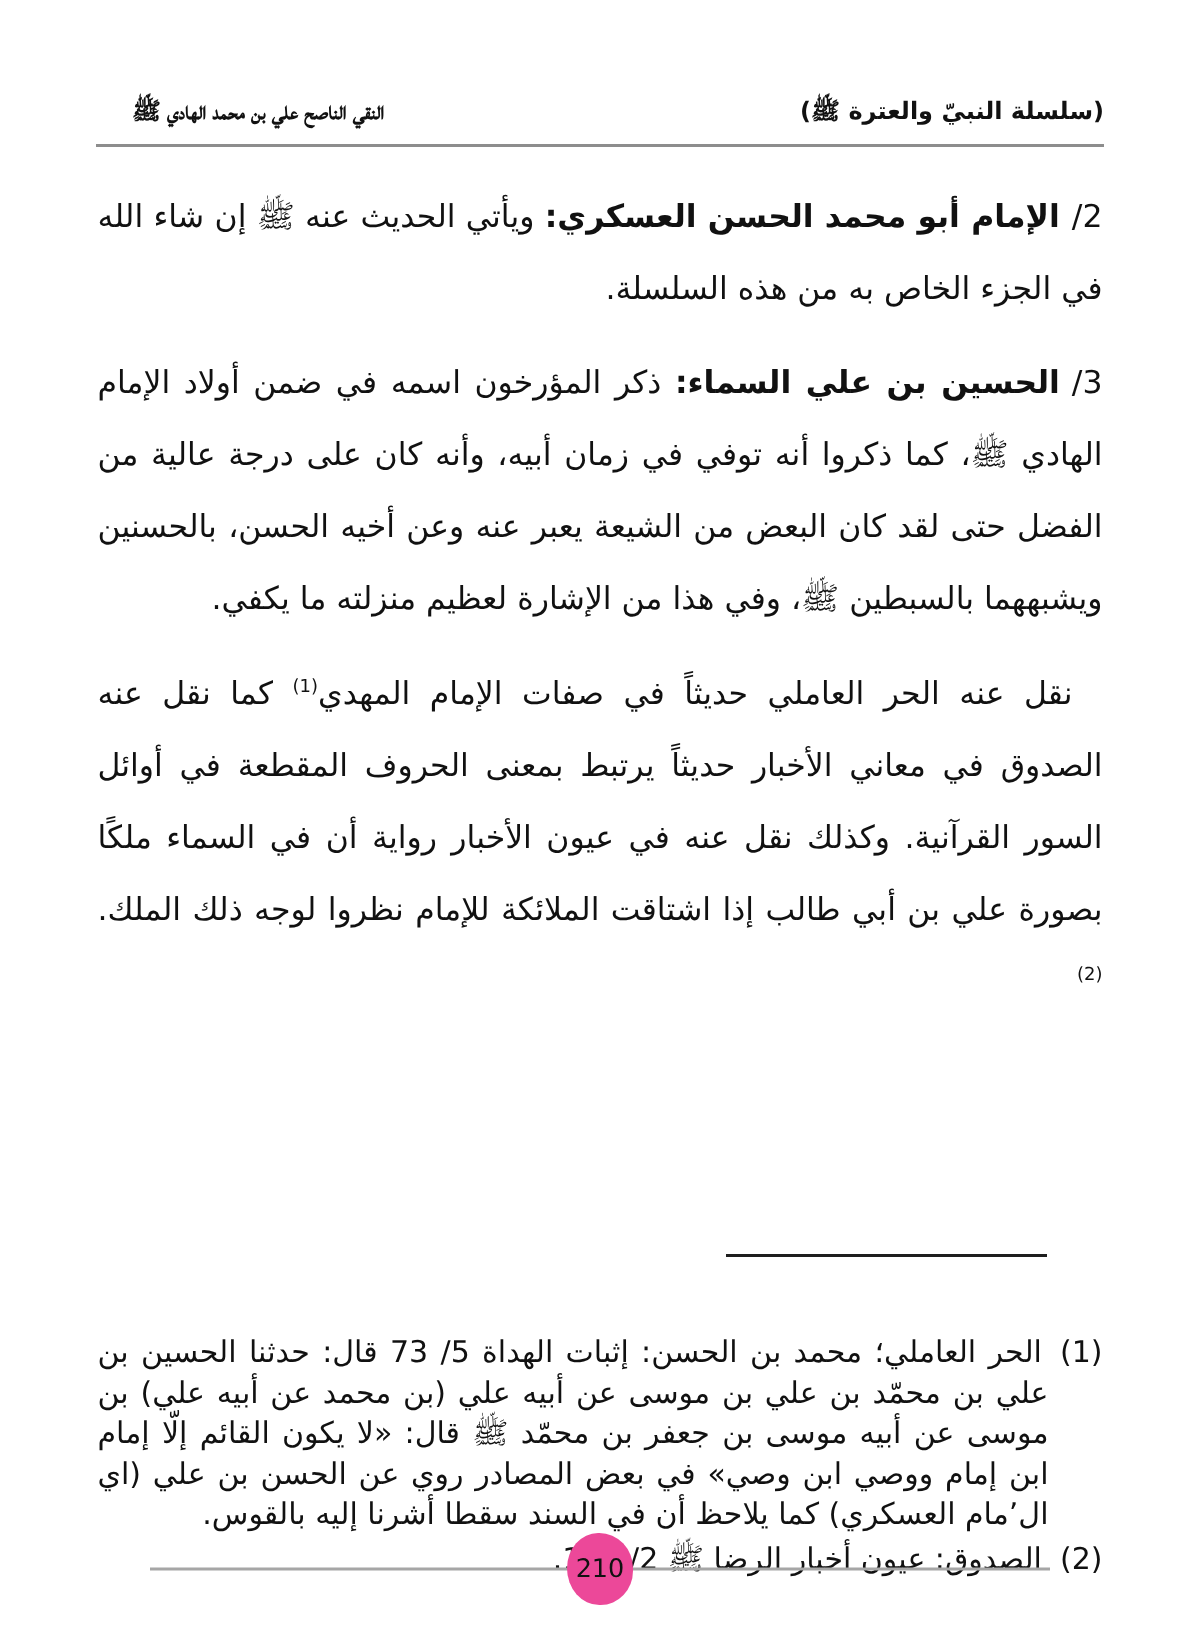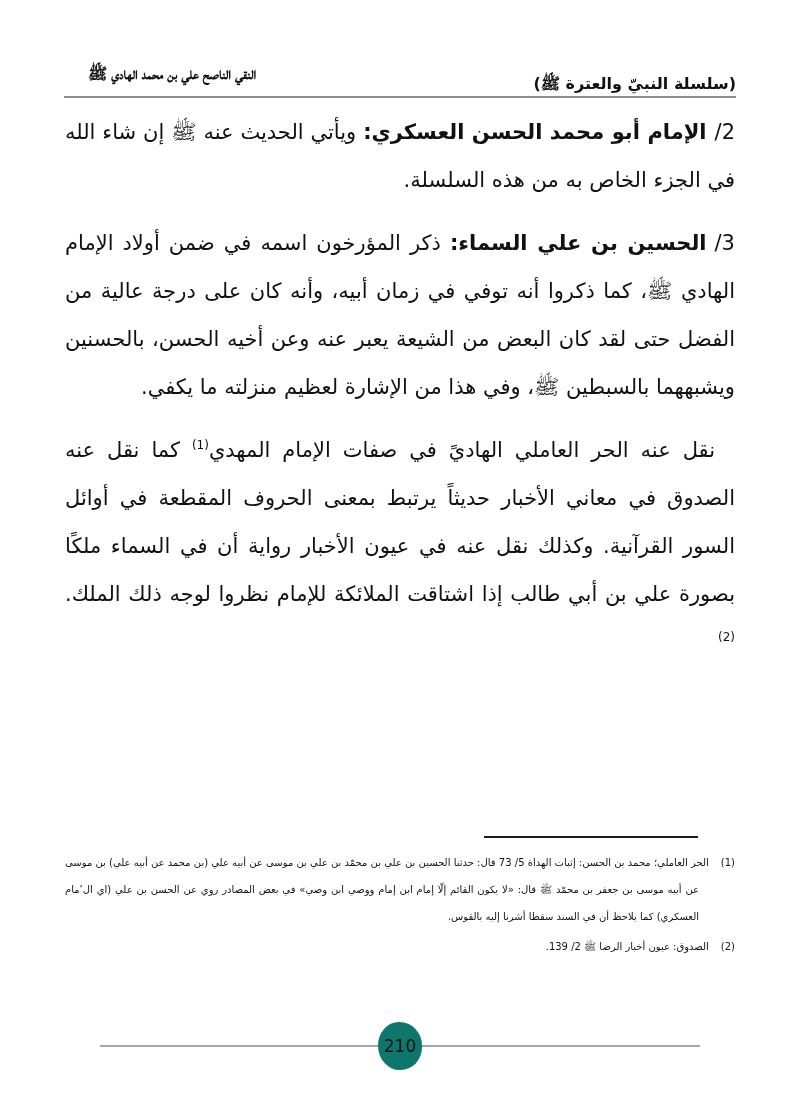--- a/index.html
+++ b/index.html
@@ -23,34 +23,34 @@
     right: 64px;
     height: 49px;
     display: flex;
     justify-content: space-between;
     align-items: flex-end;
     font-weight: bold;
     font-size: 16px;
     direction: rtl;
   }
   .header .title-left  { padding-left: 24px; padding-bottom: 10px; font-family: Liberation Serif, serif; }
-  .header .title-right { }
+  .header .title-right { padding-bottom: 10px; }
   .header-rule {
     position: absolute;
     top: 96px;
     left: 64px;
     right: 64px;
     height: 2px;
     background: #8d8d8d;
   }
 
   
   .body {
     position: absolute;
-    top: 108px;
+    top: 120px;
     left: 65px;
     right: 65px;
     height: 712px;
     direction: rtl;
     text-align: justify;
     font-size: 21px;
     line-height: 48px;
     overflow: hidden;
   }
   .body p { margin-bottom: 15px; }
@@ -69,26 +69,26 @@
     top: 836px;
     right: 102px;
     width: 214px;
     height: 2px;
     background: #1e1e1e;
   }
 
   
   .footnotes {
     position: absolute;
-    top: 849px;
+    top: 888px;
     left: 65px;
     right: 65px;
     direction: rtl;
     text-align: justify;
-    font-size: 10px;
+    font-size: 20px;
     line-height: 27px;
   }
   .fn-item {
     padding-right: 36px;
     text-indent: -36px;
     margin-bottom: 3px;
   }
   .fn-marker { padding-left: 12px; }
 
   
@@ -100,21 +100,21 @@
     height: 2px;
     background: #a6a6a6;
   }
   .page-num-badge {
     position: absolute;
     top: 1022px;
     left: 50%;
     transform: translateX(-50%);
     width: 44px;
     height: 48px;
-    background: #0f766e;
+    background: #ec4899;
     border-radius: 48% 52% 50% 50% / 50% 50% 48% 52%;
     display: flex;
     align-items: center;
     justify-content: center;
     font-size: 17px;
     color: #111111;
   }
 </style>
 </head>
 <body>
@@ -126,21 +126,21 @@
     <span class="title-left">النقي الناصح علي بن محمد الهادي ﷺ</span>
   </header>
   <div class="header-rule"></div>
 
   <main class="body">
 
     <p><span class="item-marker">2/</span><span class="item-lead">الإمام أبو محمد الحسن العسكري:</span> <span>ويأتي الحديث عنه ﷺ إن شاء الله في الجزء الخاص به من هذه السلسلة.</span></p>
 
     <p><span class="item-marker">3/</span><span class="item-lead">الحسين بن علي السماء:</span> <span>ذكر المؤرخون اسمه في ضمن أولاد الإمام الهادي ﷺ، كما ذكروا أنه توفي في زمان أبيه، وأنه كان على درجة عالية من الفضل حتى لقد كان البعض من الشيعة يعبر عنه وعن أخيه الحسن، بالحسنين ويشبههما بالسبطين ﷺ، وفي هذا من الإشارة لعظيم منزلته ما يكفي.</span></p>
 
-    <p class="indent"><span>نقل عنه الحر العاملي الهاديً في صفات الإمام المهدي</span><sup class="fn-ref">(1)</sup><span> كما نقل عنه الصدوق في معاني الأخبار حديثاً يرتبط بمعنى الحروف المقطعة في أوائل السور القرآنية. وكذلك نقل عنه في عيون الأخبار رواية أن في السماء ملكًا بصورة علي بن أبي طالب إذا اشتاقت الملائكة للإمام نظروا لوجه ذلك الملك.</span><sup class="fn-ref">(2)</sup></p>
+    <p class="indent"><span>نقل عنه الحر العاملي حديثاً في صفات الإمام المهدي</span><sup class="fn-ref">(1)</sup><span> كما نقل عنه الصدوق في معاني الأخبار حديثاً يرتبط بمعنى الحروف المقطعة في أوائل السور القرآنية. وكذلك نقل عنه في عيون الأخبار رواية أن في السماء ملكًا بصورة علي بن أبي طالب إذا اشتاقت الملائكة للإمام نظروا لوجه ذلك الملك.</span><sup class="fn-ref">(2)</sup></p>
 
 
   </main>
 
   <div class="fn-sep"></div>
 
   <section class="footnotes">
     <p class="fn-item"><span class="fn-marker">(1)</span><span>الحر العاملي؛ محمد بن الحسن: إثبات الهداة 5/ 73 قال: حدثنا الحسين بن علي بن محمّد بن علي بن موسى عن أبيه علي (بن محمد عن أبيه علي) بن موسى عن أبيه موسى بن جعفر بن محمّد ﷺ قال: «لا يكون القائم إلّا إمام ابن إمام ووصي ابن وصي» في بعض المصادر روي عن الحسن بن علي (اي ال’مام العسكري) كما يلاحظ أن في السند سقطا أشرنا إليه بالقوس.</span></p>
     <p class="fn-item"><span class="fn-marker">(2)</span><span>الصدوق: عيون أخبار الرضا ﷺ 2/ 139.</span></p>
   </section>

